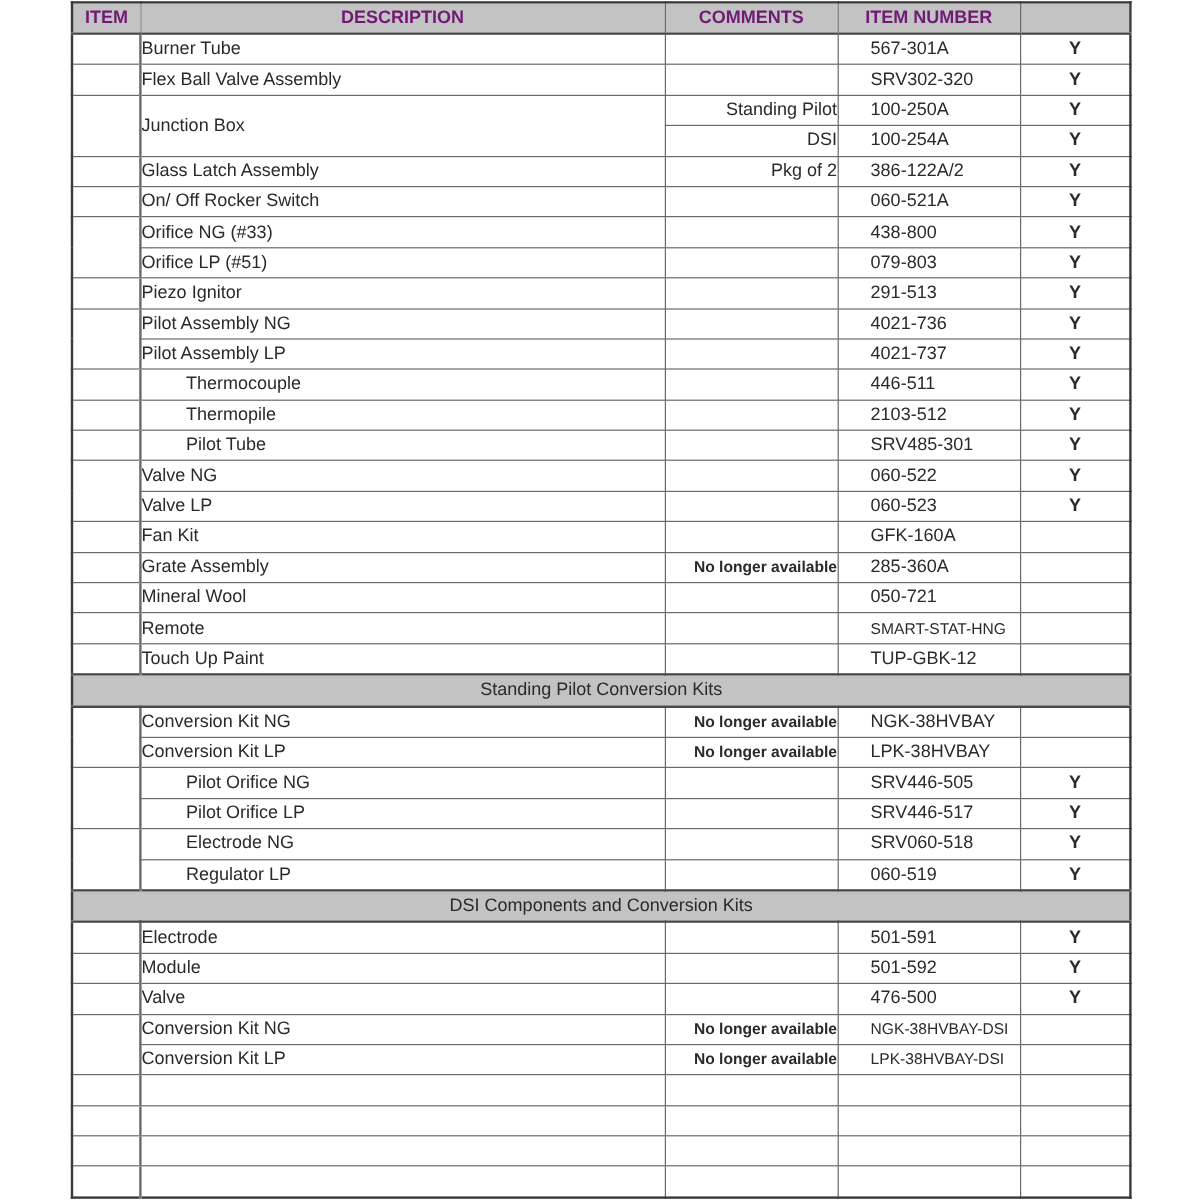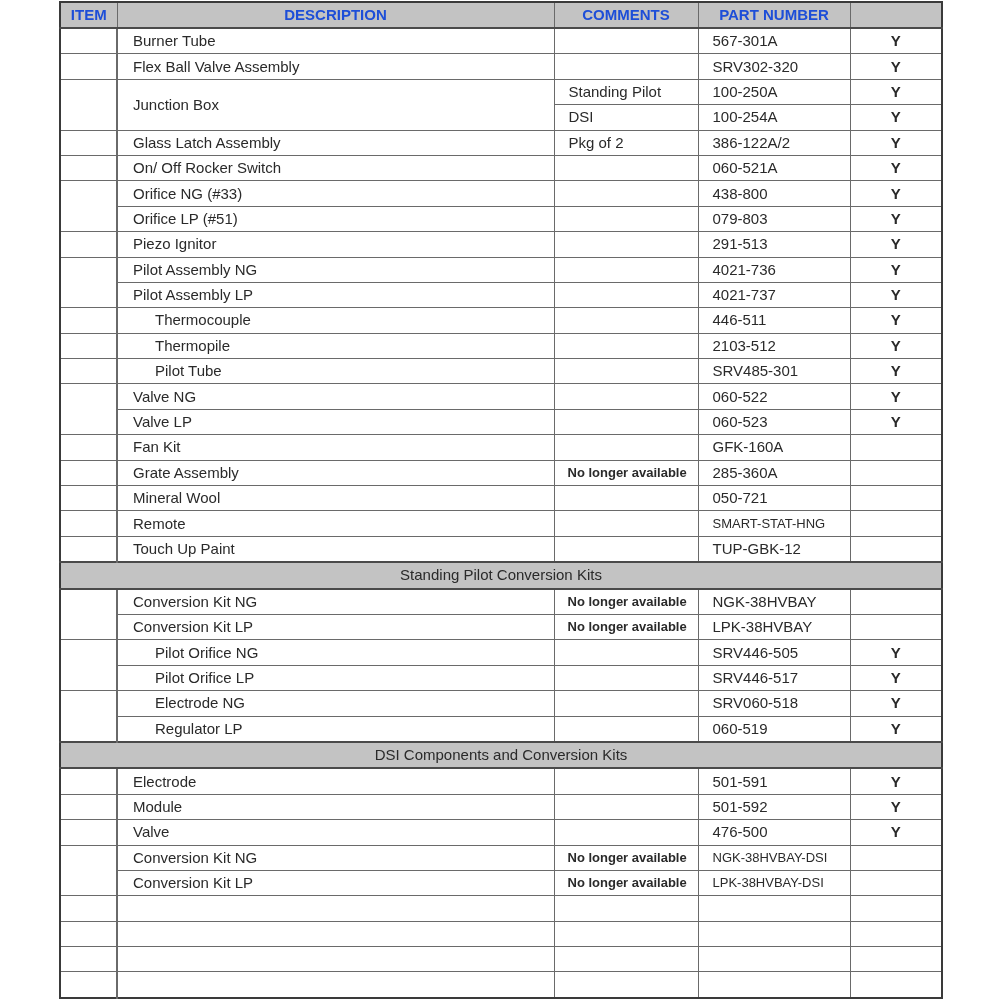--- a/index.html
+++ b/index.html
@@ -1,26 +1,26 @@
 <!DOCTYPE html>
 <html><head>
 <meta charset="utf-8">
 <style>
   html,body{margin:0;padding:0;background:#fff;}
   body{width:1000px;height:1000px;position:relative;overflow:hidden;font-family:"Liberation Sans",sans-serif;color:#2a2a2a;}
   table{position:absolute;left:59px;top:1px;border-collapse:collapse;border:2px solid #3a3a3a;table-layout:fixed;}
   col.c-item{width:57px;} col.c-desc{width:437px;} col.c-com{width:144px;} col.c-part{width:152px;} col.c-stock{width:92px;}
   td,th{border:1px solid #6a6a6a;height:24.4px;padding:0;font-size:15px;line-height:16px;white-space:nowrap;overflow:hidden;}
-  th{background:#c3c3c3;font-weight:bold;color:#1d4ed8;font-size:15px;border-bottom:2px solid #4a4a4a;}
+  th{background:#c3c3c3;font-weight:bold;color:#701a75;font-size:15px;border-bottom:2px solid #4a4a4a;}
   tr.head th{height:24px;}
-  td.desc{padding-left:15px;}
+  td.desc{}
   td.desc.sub{padding-left:37px;}
-  td.com{padding-left:14px;}
+  td.com{padding-left:14px;text-align:right;}
   td.com.bold{padding-left:13px;font-weight:bold;font-size:13px;}
-  td.part{padding-left:14px;}
+  td.part{padding-left:27px;}
   td.part.small{font-size:13px;}
   td.stock{text-align:center;font-weight:bold;}
   td.item{border-right:2px solid #6a6a6a;}
   tr.section td{background:#c3c3c3;font-weight:normal;text-align:center;border-top:2px solid #4a4a4a;border-bottom:2px solid #4a4a4a;}
 </style>
 </head>
 <body>
 
 <table>
   <colgroup>
@@ -28,21 +28,21 @@
       <col class="c-desc">
       <col class="c-com">
       <col class="c-part">
       <col class="c-stock">
     </colgroup>
   <tbody>
       <tr class="head">
     <th>ITEM</th>
     <th>DESCRIPTION</th>
     <th>COMMENTS</th>
-    <th>PART NUMBER</th>
+    <th>ITEM NUMBER</th>
     <th></th>
   </tr>
   </tbody>
     <tbody id="main-body">
       <tr>
         <td class="item"></td>
         <td class="desc">Burner Tube</td>
         <td class="com"></td>
         <td class="part">567-301A</td>
         <td class="stock">Y</td>

